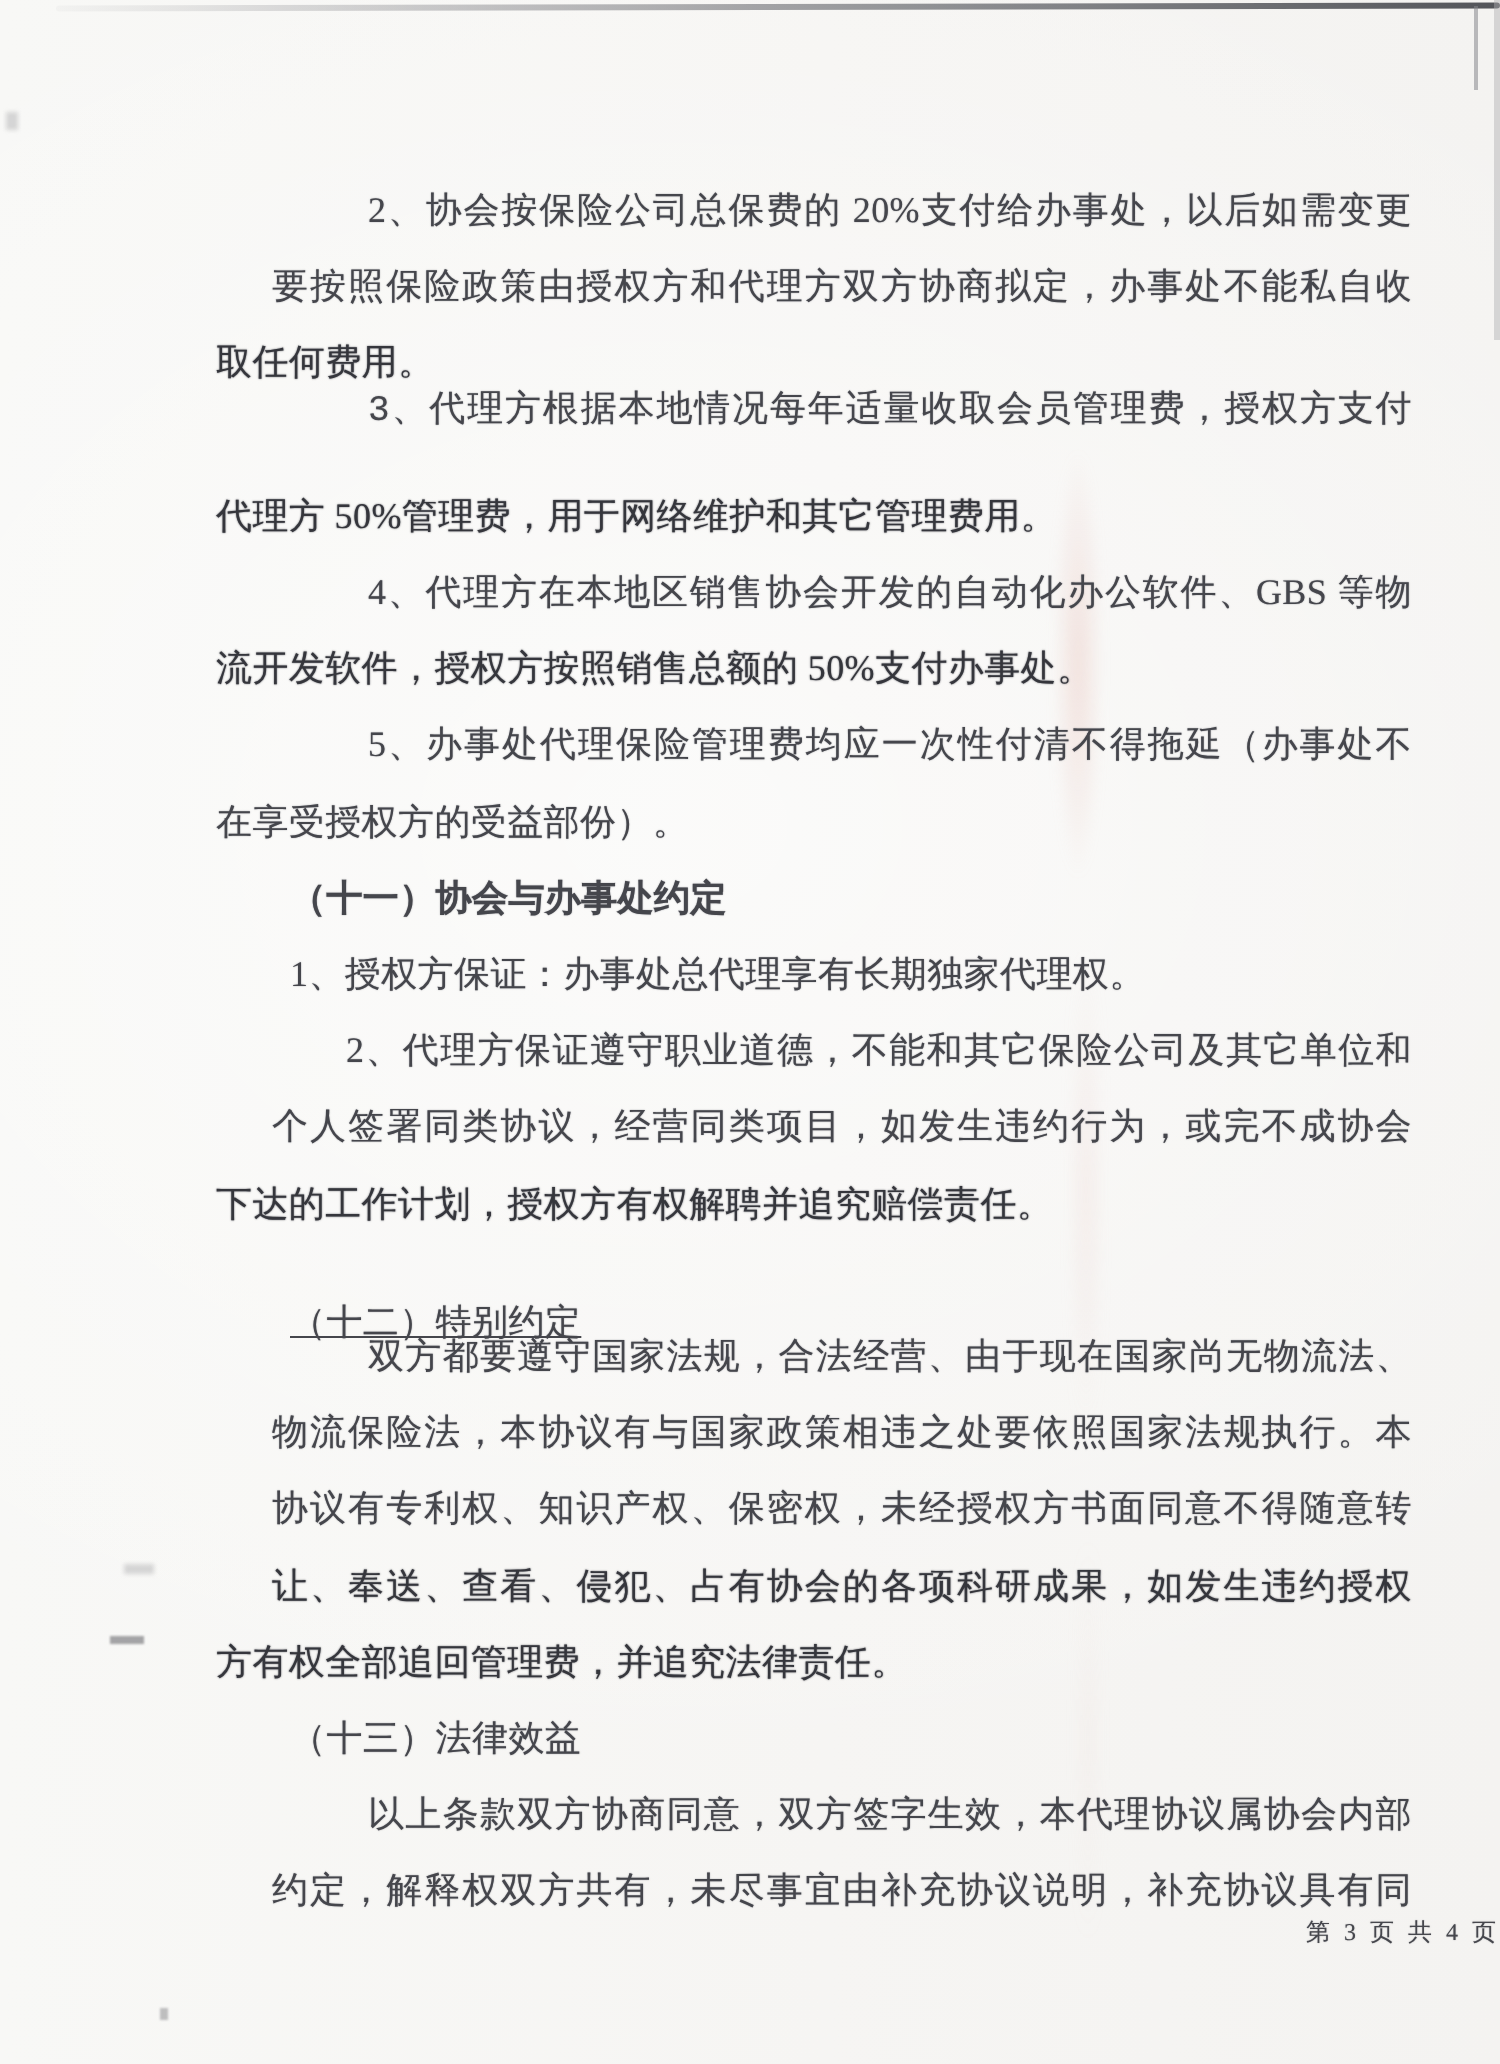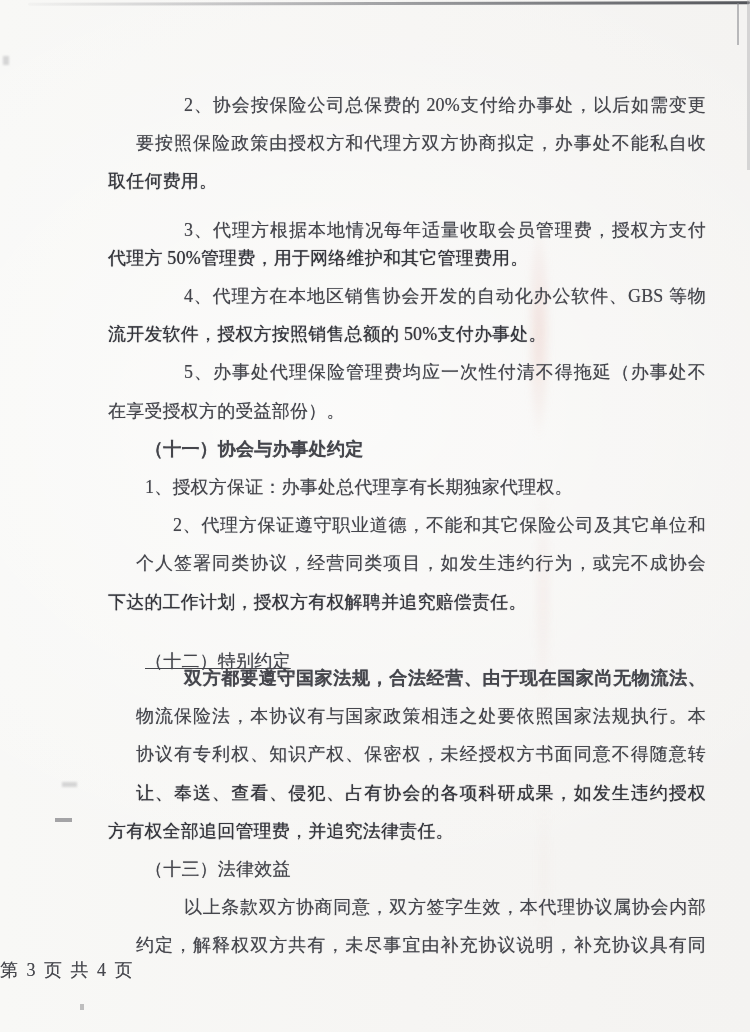--- a/index.html
+++ b/index.html
@@ -92,22 +92,22 @@
   }
   .line--first   { text-indent: 48px; }
   .line--heading { text-indent: 37px; }
   .line--dark {
     color: #35363c;
     text-shadow: 0 0 0.9px rgba(50,52,60,0.85);
   }
   .footer {
     position: absolute;
     left: 0; top: 958px; width: 750px;
-    text-align: left;
-    font-size: 18px;
+    text-align: right;
+    font-size: 12px;
     letter-spacing: 2px;
     color: #46474d;
     text-shadow: 0 0 0.6px rgba(80,82,90,0.6);
   }
 </style>
 </head>
 <body>
 
 <div class="page">
   <div class="scan-top-edge"></div>
@@ -118,33 +118,33 @@
   <div class="pink-streak-c"></div>
   <div class="speck-1"></div>
   <div class="speck-2"></div>
   <div class="speck-3"></div>
   <div class="speck-4"></div>
 
   <div class="text-area" id="text-area">
       <div class="line line--justify line--first" style="top: 92px;">2、协会按保险公司总保费的 20%支付给办事处，以后如需变更</div>
       <div class="line line--justify" style="top: 130px;">要按照保险政策由授权方和代理方双方协商拟定，办事处不能私自收</div>
       <div class="line line--dark" style="top: 168px;">取任何费用。</div>
-      <div class="line line--justify line--first" style="top: 217px;">3、代理方根据本地情况每年适量收取会员管理费，授权方支付</div>
+      <div class="line line--justify line--first" style="top: 193px; font-family: Liberation Mono, monospace;">3、代理方根据本地情况每年适量收取会员管理费，授权方支付</div>
       <div class="line line--dark" style="top: 245px;">代理方 50%管理费，用于网络维护和其它管理费用。</div>
       <div class="line line--justify line--first" style="top: 283px;">4、代理方在本地区销售协会开发的自动化办公软件、GBS 等物</div>
       <div class="line line--dark" style="top: 321px;">流开发软件，授权方按照销售总额的 50%支付办事处。</div>
       <div class="line line--justify line--first" style="top: 359px;">5、办事处代理保险管理费均应一次性付清不得拖延（办事处不</div>
       <div class="line" style="top: 398px;">在享受授权方的受益部份）。</div>
       <div class="line line--heading" style="top: 436px; font-weight: bold;">（十一）协会与办事处约定</div>
       <div class="line line--heading" style="top: 474px;">1、授权方保证：办事处总代理享有长期独家代理权。</div>
       <div class="line line--justify line--heading" style="top: 512px;">2、代理方保证遵守职业道德，不能和其它保险公司及其它单位和</div>
       <div class="line line--justify" style="top: 550px;">个人签署同类协议，经营同类项目，如发生违约行为，或完不成协会</div>
       <div class="line line--dark" style="top: 589px;">下达的工作计划，授权方有权解聘并追究赔偿责任。</div>
       <div class="line line--heading" style="top: 648px; text-decoration: underline;">（十二）特别约定</div>
-      <div class="line line--justify line--first" style="top: 665px; font-weight: bold;">双方都要遵守国家法规，合法经营、由于现在国家尚无物流法、</div>
+      <div class="line line--justify line--first" style="top: 665px;">双方都要遵守国家法规，合法经营、由于现在国家尚无物流法、</div>
       <div class="line line--justify" style="top: 703px;">物流保险法，本协议有与国家政策相违之处要依照国家法规执行。本</div>
       <div class="line line--justify" style="top: 741px;">协议有专利权、知识产权、保密权，未经授权方书面同意不得随意转</div>
       <div class="line line--justify line--dark" style="top: 780px;">让、奉送、查看、侵犯、占有协会的各项科研成果，如发生违约授权</div>
       <div class="line line--dark" style="top: 818px;">方有权全部追回管理费，并追究法律责任。</div>
       <div class="line line--heading" style="top: 856px;">（十三）法律效益</div>
       <div class="line line--justify line--first" style="top: 894px;">以上条款双方协商同意，双方签字生效，本代理协议属协会内部</div>
       <div class="line line--justify" style="top: 932px;">约定，解释权双方共有，未尽事宜由补充协议说明，补充协议具有同</div>
     </div>
 
   <div class="footer">第 3 页 共 4 页</div>

